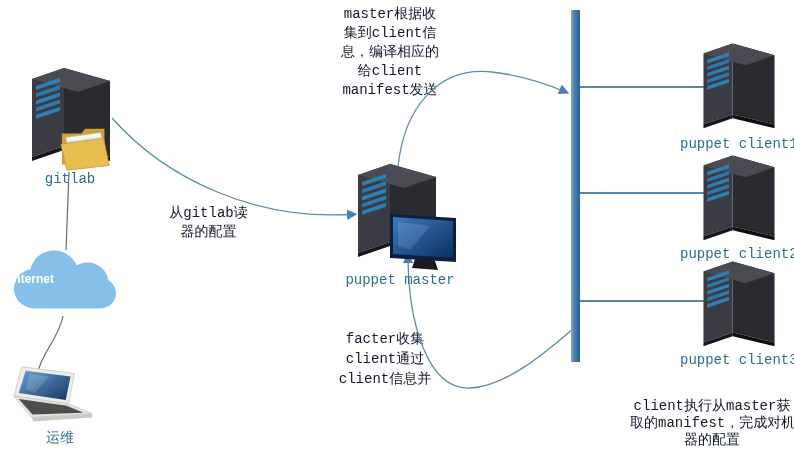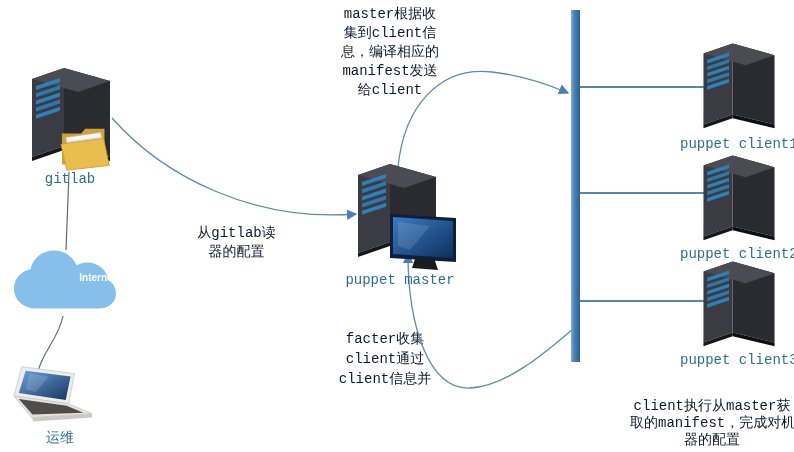--- a/index.html
+++ b/index.html
@@ -7,34 +7,34 @@
     position:relative;width:794px;height:452px;background:#ffffff;
     overflow:hidden;
     font-family:"Liberation Mono","DejaVu Sans Mono",monospace;
     color:#2e6e8c;
   }
   .abs{position:absolute;}
   svg.icon{position:absolute;overflow:visible;}
   .note{position:absolute;text-align:center;font-size:14px;color:#0f172a;}
   .note div{white-space:nowrap;}
   .note-compile{left:300px;top:5px;width:180px;line-height:19px;}
-  .note-read{left:184px;top:204px;width:105px;line-height:19px;margin-top:20px;}
+  .note-read{left:156px;top:204px;width:105px;line-height:19px;}
   .note-facter{left:318px;top:329px;width:134px;line-height:20px;}
   .note-apply{left:630px;top:398px;width:164px;line-height:17px;}
   .node-label{position:absolute;text-align:center;font-size:14px;color:#2e6e8c;white-space:nowrap;z-index:5;}
   .lbl-gitlab{left:20px;top:171px;width:100px;}
   .lbl-master{left:340px;top:272px;width:120px;}
   .lbl-client1{left:680px;top:136px;width:116px;}
   .lbl-client2{left:680px;top:246px;width:116px;}
   .lbl-client3{left:680px;top:352px;width:116px;}
   .lbl-ops{left:20px;top:429px;width:80px;}
   .cloud-wrap{left:10px;top:246px;width:106px;height:74px;z-index:3;}
-  .cloud-label{position:absolute;left:0;top:26px;width:106px;text-align:right;
+  .cloud-label{position:absolute;left:0;top:26px;width:106px;text-align:left;
     font-family:"Liberation Sans","DejaVu Sans",sans-serif;
-    font-weight:bold;font-size:10px;color:#ffffff;z-index:4;}
+    font-weight:bold;font-size:12px;color:#ffffff;z-index:4;}
   #bus{
     position:absolute;left:571px;top:10px;width:9px;height:352px;z-index:3;
     background:linear-gradient(90deg,#7fb0d8 0%,#4a82b0 35%,#2c6190 100%);
   }
   #wires{position:absolute;left:0;top:0;z-index:1;}
   .z2{z-index:2;}
   .z3{z-index:3;}
 </style>
 </head>
 <body>
@@ -152,22 +152,22 @@
 
   <svg class="icon z2" style="left:698px;top:254px" width="82" height="96">
       <use href="#sym-server"></use>
     </svg>
   <div class="node-label lbl-client3">puppet client3</div>
 
   <div class="note note-compile">
     <div>master根据收</div>
     <div>集到client信</div>
     <div>息，编译相应的</div>
+    <div>给client</div>
     <div>manifest发送</div>
-    <div>给client</div>
   </div>
 
   <div class="note note-read">
     <div>从gitlab读</div>
     <div>器的配置</div>
   </div>
 
   <div class="note note-facter">
     <div>facter收集</div>
     <div>client通过</div>

